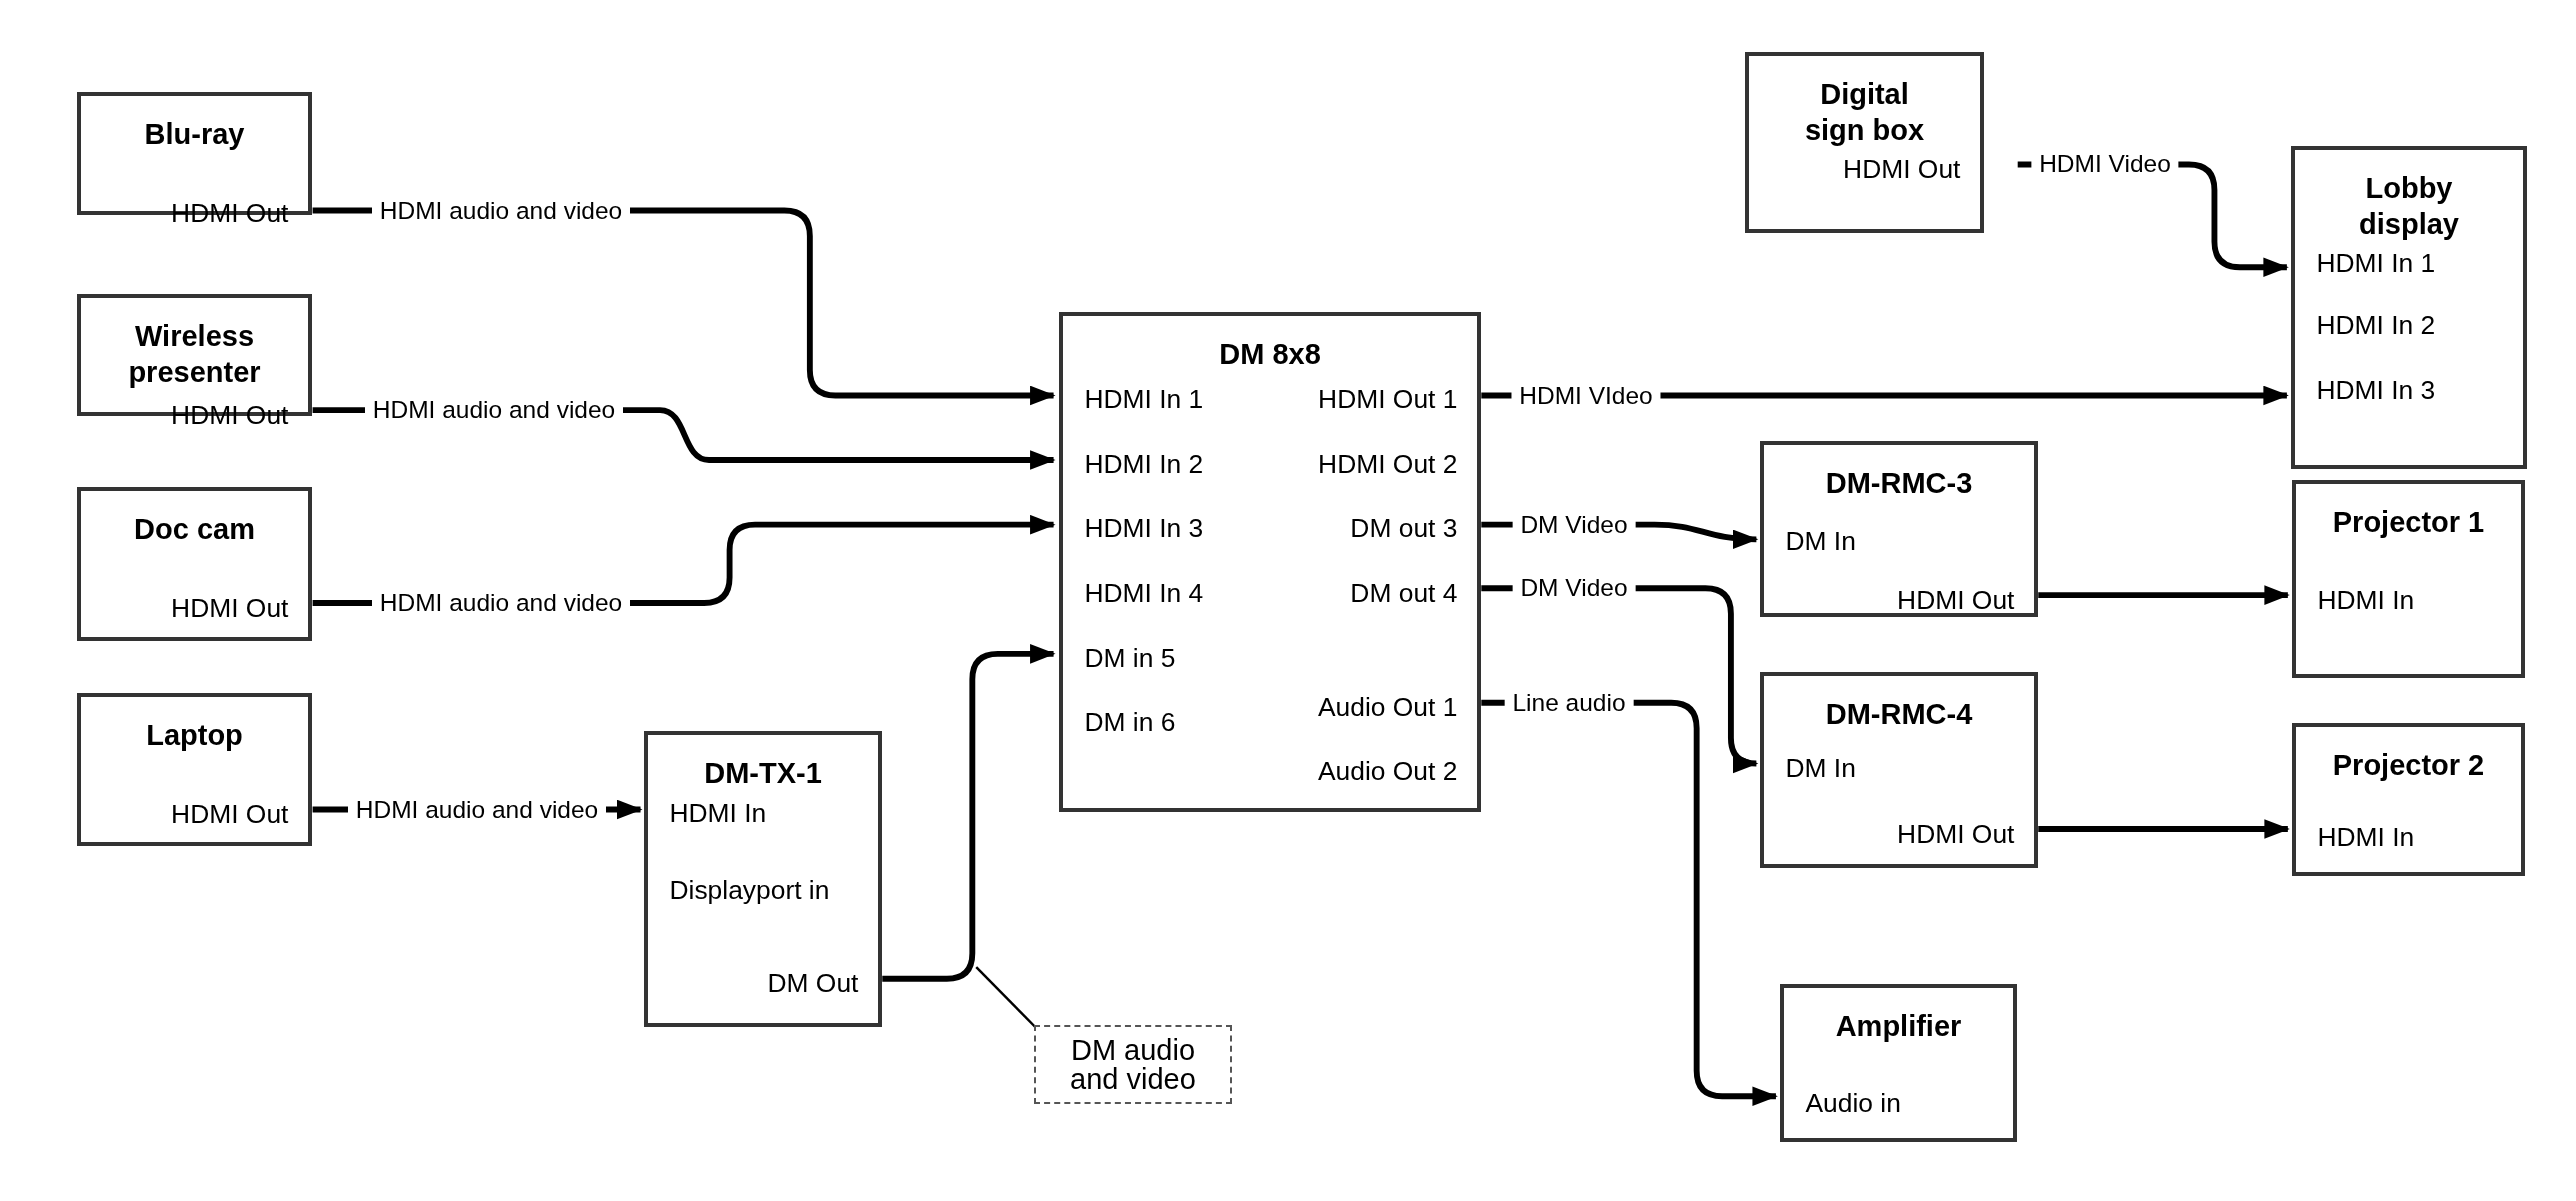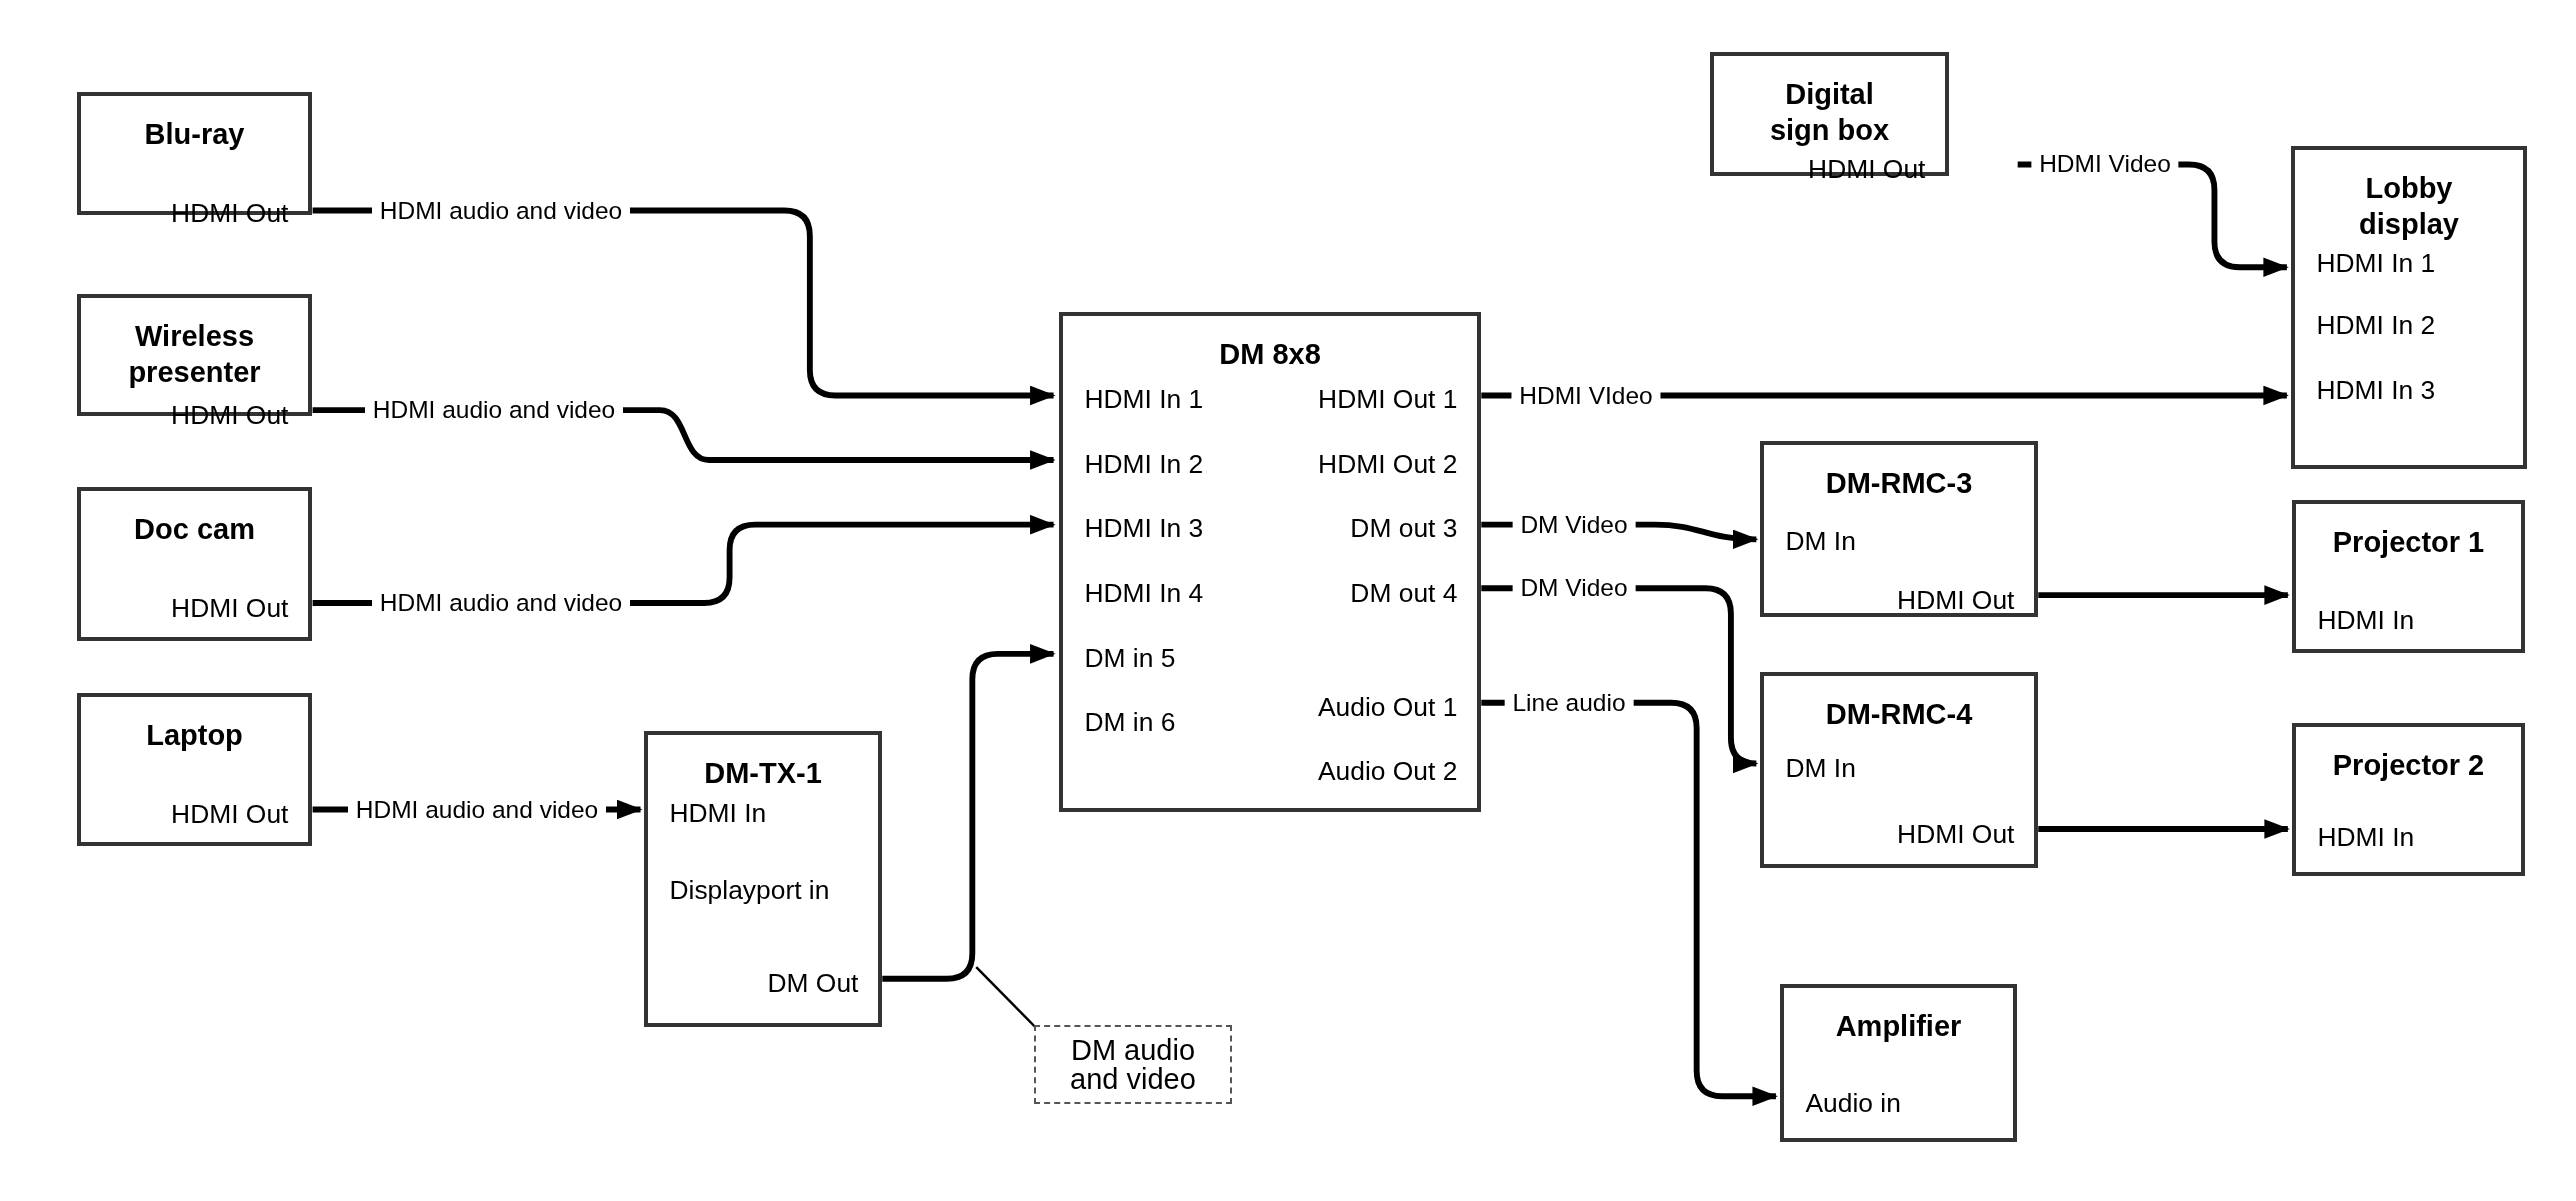--- a/index.html
+++ b/index.html
@@ -117,39 +117,39 @@
     <span class="port pl" style="top:342px">DM in 5</span>
     <span class="port pl" style="top:406px">DM in 6</span>
     <span class="port pr" style="top:83px">HDMI Out 1</span>
     <span class="port pr" style="top:148px">HDMI Out 2</span>
     <span class="port pr" style="top:212px">DM out 3</span>
     <span class="port pr" style="top:277px">DM out 4</span>
     <span class="port pr" style="top:391px">Audio Out 1</span>
     <span class="port pr" style="top:455px">Audio Out 2</span>
   </div>
 
-  <div class="node" style="left:1710px;top:52px;width:239px;height:124px">
+  <div class="node" style="left:1745px;top:52px;width:239px;height:181px">
     <div class="title title-narrow">Digital sign box</div>
     <span class="port pr" style="top:113px">HDMI Out</span>
   </div>
 
   <div class="node" style="left:2291px;top:146px;width:236px;height:323px">
     <div class="title title-narrow">Lobby display</div>
     <span class="port pl" style="top:113px">HDMI In 1</span>
     <span class="port pl" style="top:175px">HDMI In 2</span>
     <span class="port pl" style="top:240px">HDMI In 3</span>
   </div>
 
   <div class="node" style="left:1760px;top:441px;width:278px;height:176px">
     <div class="title">DM-RMC-3</div>
     <span class="port pl" style="top:96px">DM In</span>
     <span class="port pr" style="top:155px">HDMI Out</span>
   </div>
 
-  <div class="node" style="left:2292px;top:500px;width:233px;height:153px">
+  <div class="node" style="left:2292px;top:480px;width:233px;height:198px">
     <div class="title">Projector 1</div>
     <span class="port pl" style="top:116px">HDMI In</span>
   </div>
 
   <div class="node" style="left:1760px;top:672px;width:278px;height:196px">
     <div class="title">DM-RMC-4</div>
     <span class="port pl" style="top:92px">DM In</span>
     <span class="port pr" style="top:158px">HDMI Out</span>
   </div>
 

